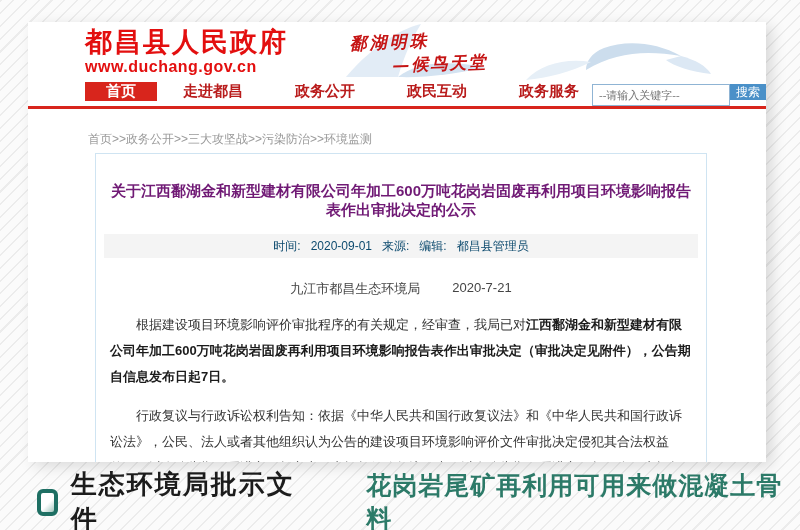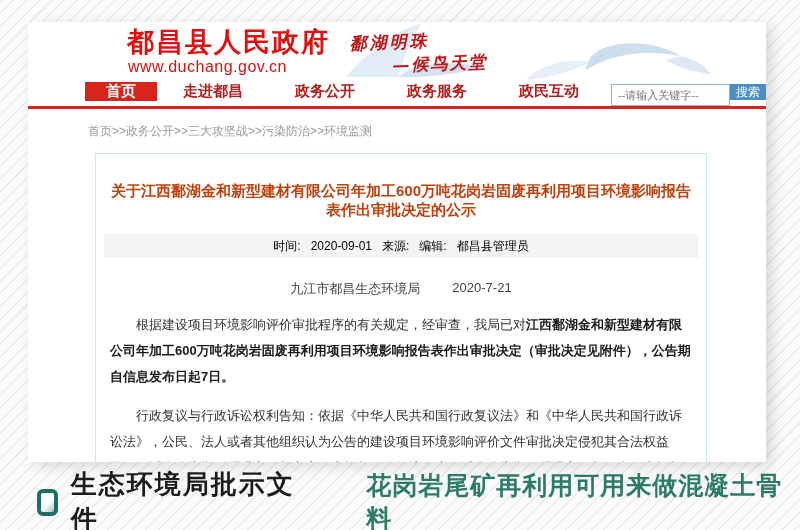--- a/index.html
+++ b/index.html
@@ -12,48 +12,48 @@
   
   .shot {
     position:absolute; left:28px; top:22px; width:738px; height:440px;
     background:#fff; overflow:hidden;
     box-shadow:6px 4px 14px rgba(0,0,0,0.14);
   }
   
   .banner { position:relative; height:60px; background:#fff; overflow:hidden; }
   .banner svg.decor { position:absolute; right:0; top:0; height:60px; width:480px; }
   .logo { position:absolute; left:57px; top:6px; line-height:1.1; }
-  .site-name { font-size:27px; font-weight:bold; color:#e30f0f; letter-spacing:2px;margin-left:42px; }
-  .site-url  { font-size:16px; font-weight:normal; color:#e30f0f; letter-spacing:0.5px;text-align:center; }
+  .site-name { font-size:27px; font-weight:bold; color:#e30f0f; letter-spacing:2px; }
+  .site-url  { font-size:16px; font-weight:bold; color:#e30f0f; letter-spacing:0.5px; }
   .slogan { position:absolute; left:322px; top:8px; color:#c51414;
             font-family:"DejaVu Serif","Liberation Serif",serif;
             font-style:italic; font-weight:bold; transform:rotate(-2deg); }
   .slogan .l1 { font-size:17px; letter-spacing:3px; }
   .slogan .l2 { font-size:17px; margin-left:42px; letter-spacing:2px; }
   
   .nav { position:relative; height:27px; background:#fff; border-bottom:3px solid #d8251c;
          display:flex; align-items:flex-start; padding-left:57px; }
   .nav-item { display:flex; align-items:center; padding:0 26px; font-size:15px;
               font-weight:bold; color:#b91c1c; cursor:pointer; }
   .nav-item.active { background:#d8251c; color:#fff; padding:0 21px; }
   .searchbox { position:absolute; right:0; top:2px; display:flex; height:22px; }
-  .searchbox input { width:119px; height:22px; border:1px solid #8fb4d4; font-size:11px;
+  .searchbox input { width:138px; height:22px; border:1px solid #8fb4d4; font-size:11px;
                      color:#999; padding:0 6px; outline:none;font-family:Liberation Serif, serif; }
   .searchbox button { width:36px; height:16px; border:none; background:#4a90c8;
                       color:#fff; font-size:12px; cursor:pointer; }
   
-  .crumb { padding:14px 0 0 60px; font-size:12px; color:#999; height:44px; cursor:pointer; }
+  .crumb { padding:22px 0 0 60px; font-size:12px; color:#999; height:44px; cursor:pointer; }
   
   .panel { position:absolute; left:67px; top:131px; width:612px; height:400px;
            border:1px solid #cfe4f2; background:#fff; }
   .art-title { margin:28px 14px 14px 14px; text-align:center; font-size:15px;
-               font-weight:bold; color:#c2410c; }
+               font-weight:bold; color:#701a75; }
   .meta { margin:0 8px; height:24px; background:#f4f4f4; display:flex;
           justify-content:center; align-items:center; gap:10px;
-          font-size:12px; color:#000000; }
+          font-size:12px; color:#0c4a6e; }
   .docline { margin-top:22px; text-align:center; font-size:13px; color:#444;
              display:flex; justify-content:center; gap:32px; }
   .body-text { padding:0 14px; margin-top:14px; font-size:13px; color:#333; }
   .body-text p { text-indent:2em; line-height:26px; margin-bottom:13px; }
   .body-text .b { font-weight:bold; color:#1b1b1b; }
   
   .caption { position:absolute; left:0; top:474px; width:800px; height:56px;
              display:flex; align-items:center; }
   .cap-icon { width:21px; height:27px; margin-left:37px; border:4px solid #1e6f63;
               border-radius:6px; background:linear-gradient(135deg,#ffffff 55%,#9fc4bc 100%); }
@@ -82,22 +82,22 @@
     <div class="slogan">
       <div class="l1">鄱湖明珠</div>
       <div class="l2">—候鸟天堂</div>
     </div>
   </div>
 
   <div class="nav">
     <div class="nav-item active">首页</div>
     <div class="nav-item">走进都昌</div>
     <div class="nav-item">政务公开</div>
+    <div class="nav-item">政民互动</div>
     <div class="nav-item">政务服务</div>
-    <div class="nav-item">政民互动</div>
     <div class="searchbox">
       <input type="text" placeholder="--请输入关键字--" style="">
       <button>搜索</button>
     </div>
   </div>
 
   <div class="crumb">首页&gt;&gt;政务公开&gt;&gt;三大攻坚战&gt;&gt;污染防治&gt;&gt;环境监测</div>
 
   <div class="panel">
     <div class="art-title">关于江西鄱湖金和新型建材有限公司年加工600万吨花岗岩固废再利用项目环境影响报告表作出审批决定的公示</div>

